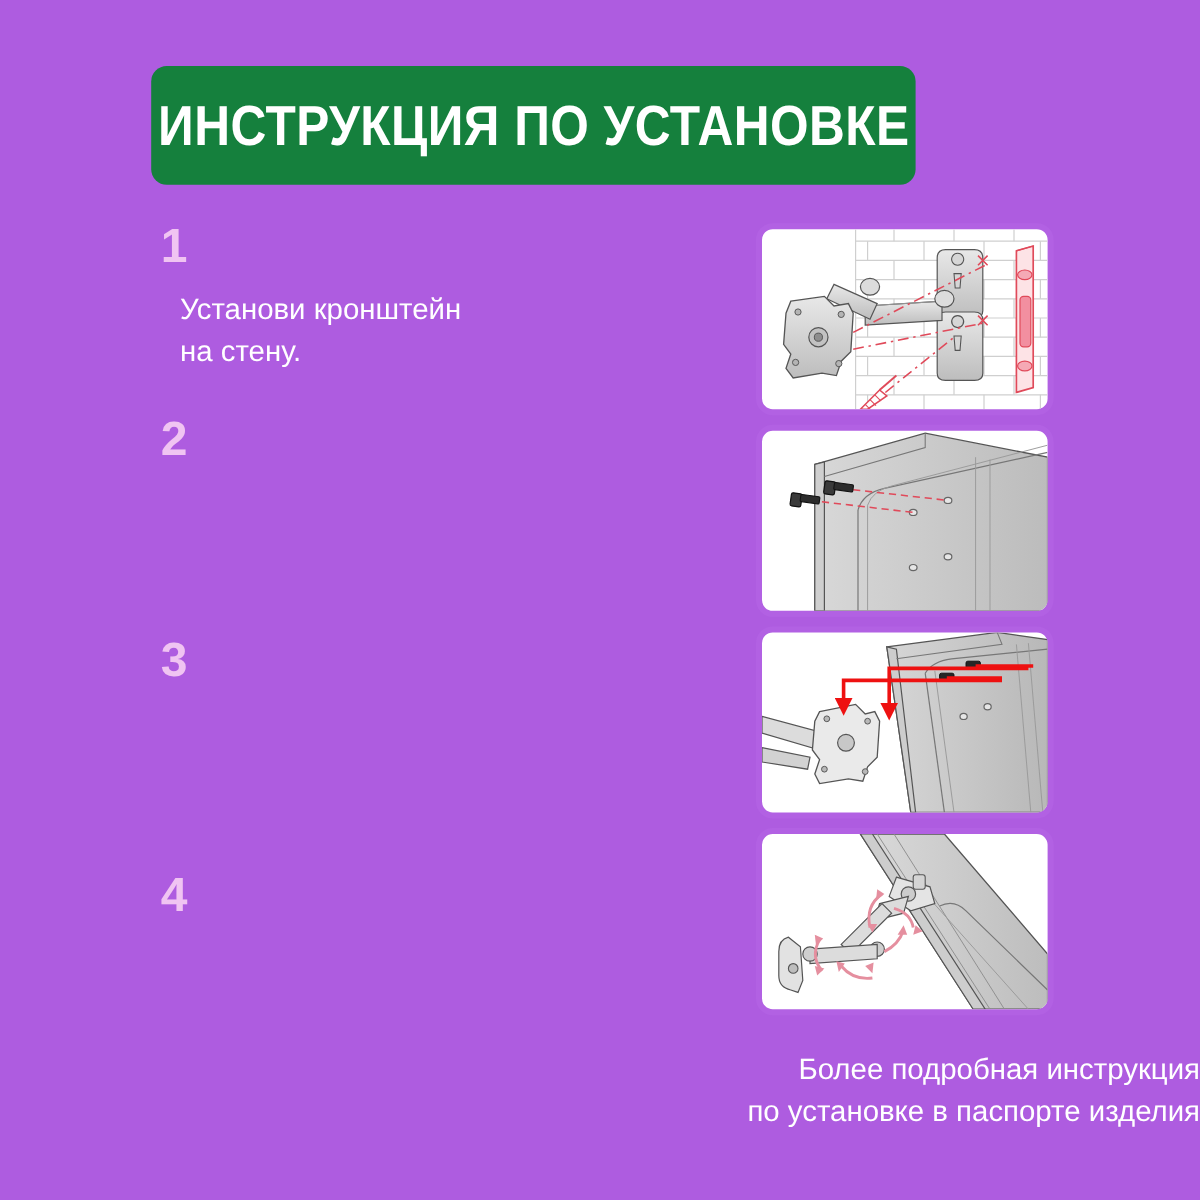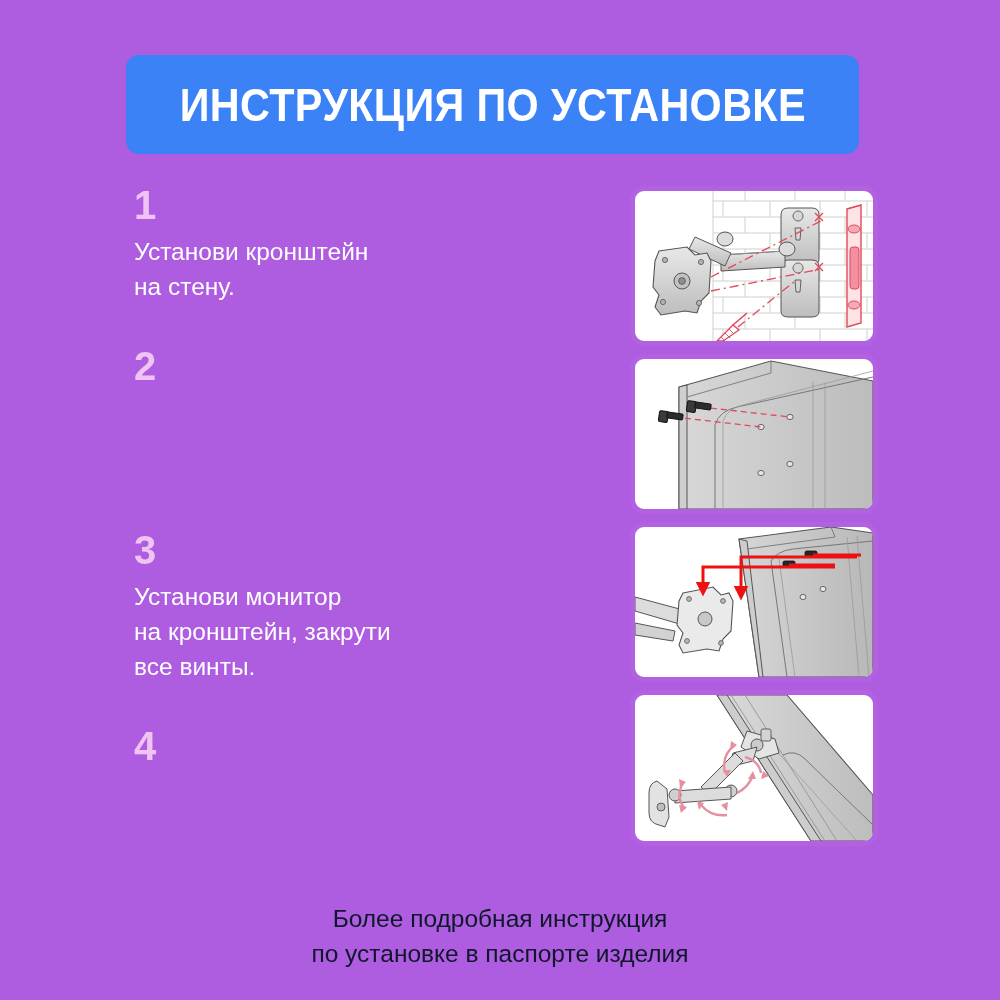--- a/index.html
+++ b/index.html
@@ -8,22 +8,22 @@
     width:1000px;height:1000px;
     background:#ae5ce0;
     font-family:"Liberation Sans","DejaVu Sans",sans-serif;
     overflow:hidden;
     position:relative;
   }
   .page{position:absolute;inset:0;}
 
   
   .title-bar{
-    position:absolute;left:126px;top:55px;width:733px;height:99px;
-    background:#3b82f6;border-radius:13px;
+    position:absolute;left:126px;top:55px;width:637px;height:99px;
+    background:#15803d;border-radius:13px;
     display:flex;align-items:center;justify-content:center;
   }
   .title-text{
     color:#ffffff;
     font-size:47px;
     font-weight:bold;
     letter-spacing:0.4px;
     transform:scaleX(0.88);
     transform-origin:center;
     white-space:nowrap;
@@ -37,33 +37,33 @@
     color:#f0c4f2;
     font-size:40px;
     font-weight:bold;
     line-height:1;
     margin:0 0 9px 0;
   }
   .step-text{
     color:#ffffff;
     font-size:24.5px;
     line-height:35px;
-    margin:0;
+    margin:16px;
     white-space:pre-line;
   }
   #step-1{top:0px;}
   #step-2{top:161px;}
   #step-3{top:345px;}
   #step-4{top:541px;}
 
   
   .footer{
     position:absolute;left:0;right:0;top:874px;
-    text-align:center;color:#0f172a;
-    font-size:24.5px;line-height:35px;white-space:pre-line;margin-top:27px;
+    text-align:right;color:#ffffff;
+    font-size:24.5px;line-height:35px;white-space:pre-line;
   }
 
   
   .panel{
     position:absolute;left:630px;width:248px;
     background:#ffffff;
     border:5px solid #b261e3;
     border-radius:14px;
     box-sizing:border-box;
     overflow:hidden;
@@ -90,23 +90,20 @@
       <p class="step-text">Установи кронштейн
 на стену.</p>
     </div>
 
     <div class="step" id="step-2">
       <p class="step-num">2</p>
     </div>
 
     <div class="step" id="step-3">
       <p class="step-num">3</p>
-      <p class="step-text">Установи монитор
-на кронштейн, закрути
-все винты.</p>
     </div>
 
     <div class="step" id="step-4">
       <p class="step-num">4</p>
     </div>
 
   </div>
 
   <div class="panel" id="panel-1">
     <svg viewBox="0 0 238 150" xmlns="http://www.w3.org/2000/svg">

